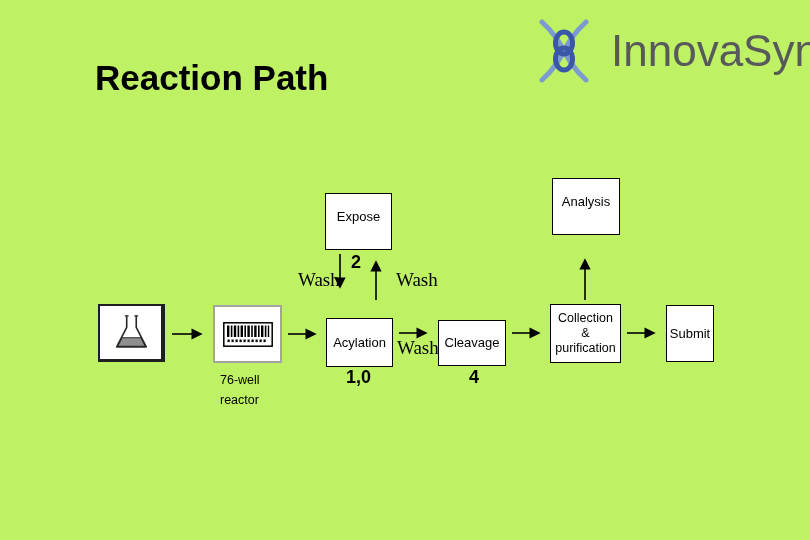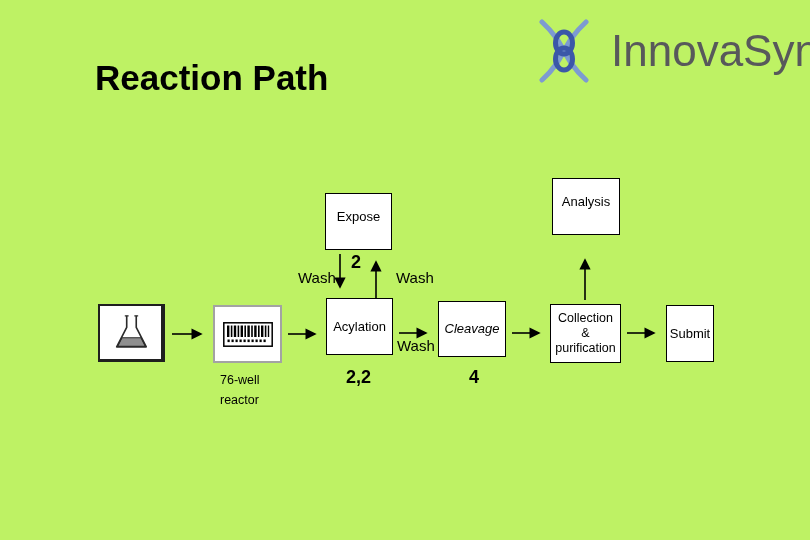--- a/index.html
+++ b/index.html
@@ -14,26 +14,26 @@
   .box{position:absolute;background:#fff;border:1.5px solid #000;box-sizing:border-box;
        display:flex;align-items:center;justify-content:center;text-align:center;
        font-size:13px;line-height:1.18;}
   .box.raised{align-items:flex-start;padding-top:15px;}
   .box.multiline{font-size:12.5px;white-space:pre-line;}
   .imgbox-flask{left:98px;top:304px;width:67px;height:58px;border:2px solid #1f1f1f;
                 border-right-width:4px;border-bottom-width:3px;}
   .imgbox-reactor{left:213px;top:305px;width:69px;height:58px;border:2px solid #a3a3a3;}
   .b-expose{left:325px;top:193px;width:67px;height:57px;}
   .b-analysis{left:552px;top:178px;width:68px;height:57px;}
-  .b-acylation{left:326px;top:298px;width:67px;height:57px;}
-  .b-cleavage{left:438px;top:301px;width:68px;height:56px;font-style:italic;}
+  .b-acylation{left:326px;top:318px;width:67px;height:49px;}
+  .b-cleavage{left:438px;top:320px;width:68px;height:46px;}
   .b-collection{left:550px;top:304px;width:71px;height:59px;}
   .b-submit{left:666px;top:305px;width:48px;height:57px;}
   
-  .lbl{position:absolute;font-size:15px;line-height:1;}
+  .lbl{position:absolute;font-size:19px;line-height:1;font-family:Liberation Serif, serif;}
   .num{position:absolute;font-size:18px;font-weight:bold;line-height:1;}
   .lbl-wash-down{left:298px;top:270px;}
   .lbl-wash-up{left:396px;top:270px;}
   .lbl-wash-between{left:397px;top:338px;}
   .num-2{left:351px;top:253px;}
   .num-13{left:346px;top:368px;}
   .num-4{left:469px;top:368px;}
   .caption{position:absolute;left:220px;top:370px;font-size:12.5px;line-height:1.62;white-space:pre-line;}
   .arrows{position:absolute;left:0;top:0;width:810px;height:540px;pointer-events:none;}
   .arrows line{stroke:#000;stroke-width:1.6;}
@@ -119,16 +119,16 @@
 &amp;
 purification</div>
   <div class="box b-submit">Submit</div>
 
   <div class="caption">76-well
 reactor</div>
   <div class="lbl lbl-wash-down">Wash</div>
   <div class="lbl lbl-wash-up">Wash</div>
   <div class="lbl lbl-wash-between">Wash</div>
   <div class="num num-2">2</div>
-  <div class="num num-13">2,2</div>
+  <div class="num num-13">1,0</div>
   <div class="num num-4">4</div>
 
 </div>
 
 </body></html>

